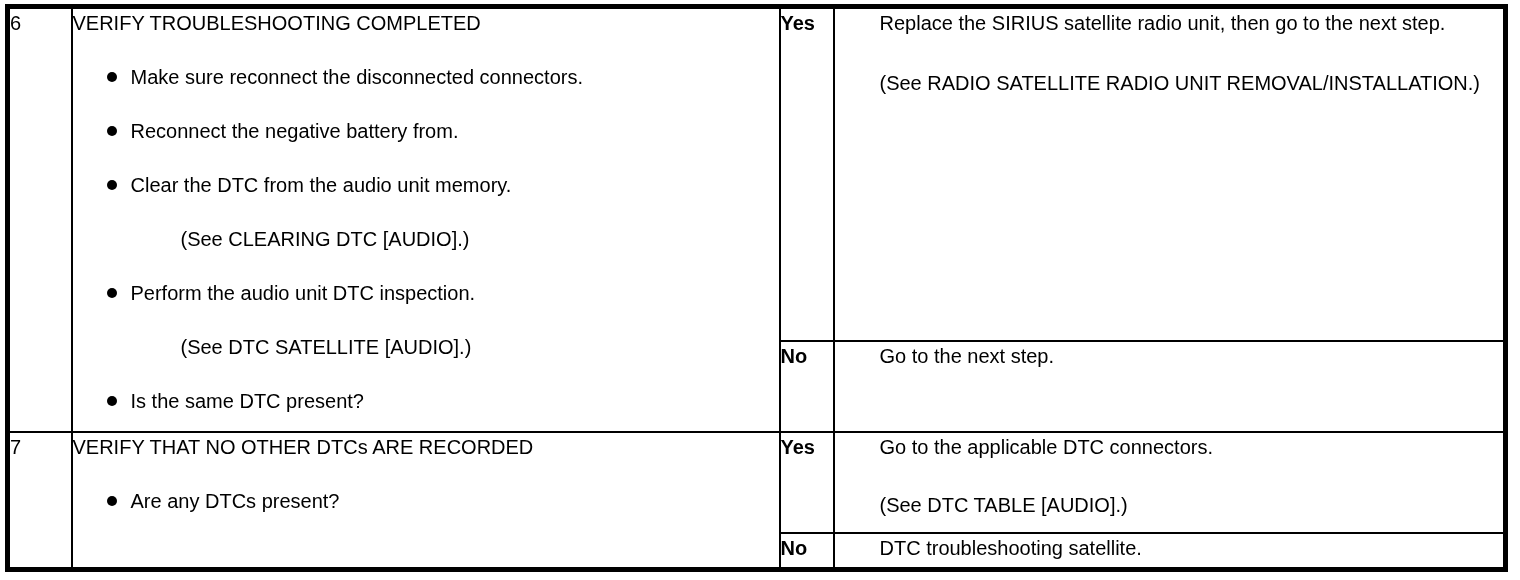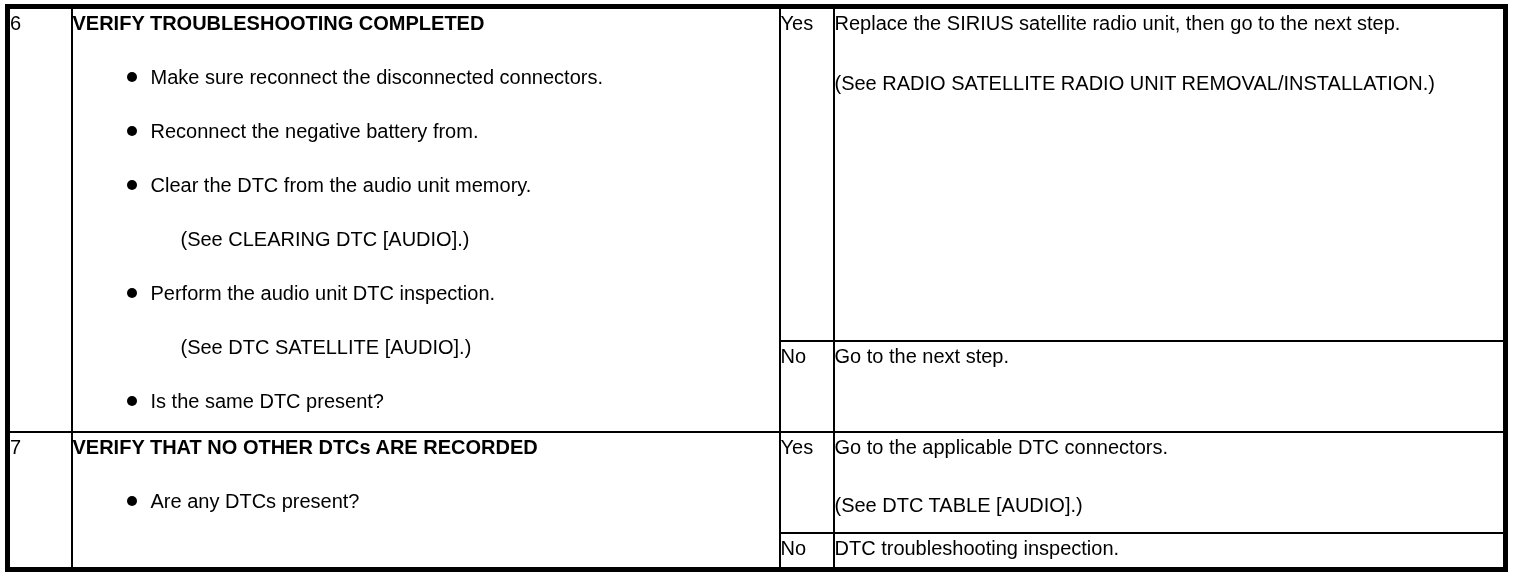--- a/index.html
+++ b/index.html
@@ -34,48 +34,50 @@
     padding: 0;
   }
   td.c-step {
     padding: 4px 2px 0 5px;
   }
   td.c-insp {
     padding: 6px 8px 0 8px;
   }
   td.c-res {
     padding: 6px 2px 0 6px;
+    font-weight: bold;
   }
   td.c-act {
     padding: 6px 8px 0 8px;
   }
   .title {
-    font-weight: bold;
+    font-weight: normal;
   }
   .item {
     display: flex;
     align-items: flex-start;
     margin-top: 26px;
-    padding-left: 54px;
+    padding-left: 34px;
   }
   .dot {
     flex: 0 0 auto;
     width: 10px;
     height: 10px;
     border-radius: 50%;
     background: #000000;
     margin: 9px 14px 0 0;
   }
   .ref {
     margin-top: 26px;
     padding-left: 108px;
   }
   td.c-act p {
     margin: 0;
     max-width: 632px;
+    padding-left: 45px;
   }
   td.c-act p.gap {
     margin-top: 32px;
   }
 </style>
 </head>
 <body>
 
 <div class="page">
   <table class="ts">
@@ -150,18 +152,18 @@
       <td class="c-act">
         <p>Go to the applicable DTC connectors.</p>
         <p class="gap" style="margin-top:30px">(See DTC TABLE [AUDIO].)</p>
       </td>
     </tr>
     <tr style="height:36px">
       <td class="c-res">
         <span>No</span>
       </td>
       <td class="c-act">
-        <p>DTC troubleshooting inspection.</p>
+        <p>DTC troubleshooting satellite.</p>
       </td>
     </tr>
   </tbody>
     </table>
 </div>
 
 </body></html>

